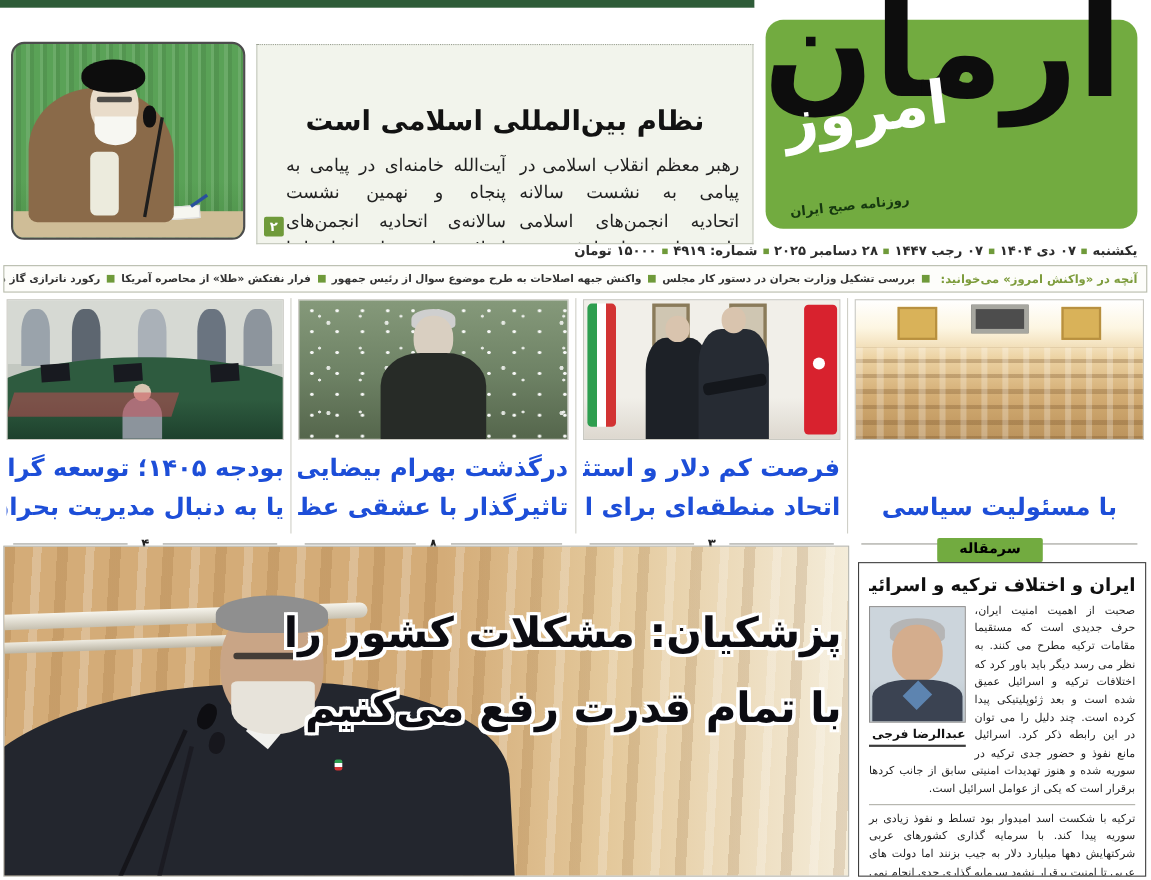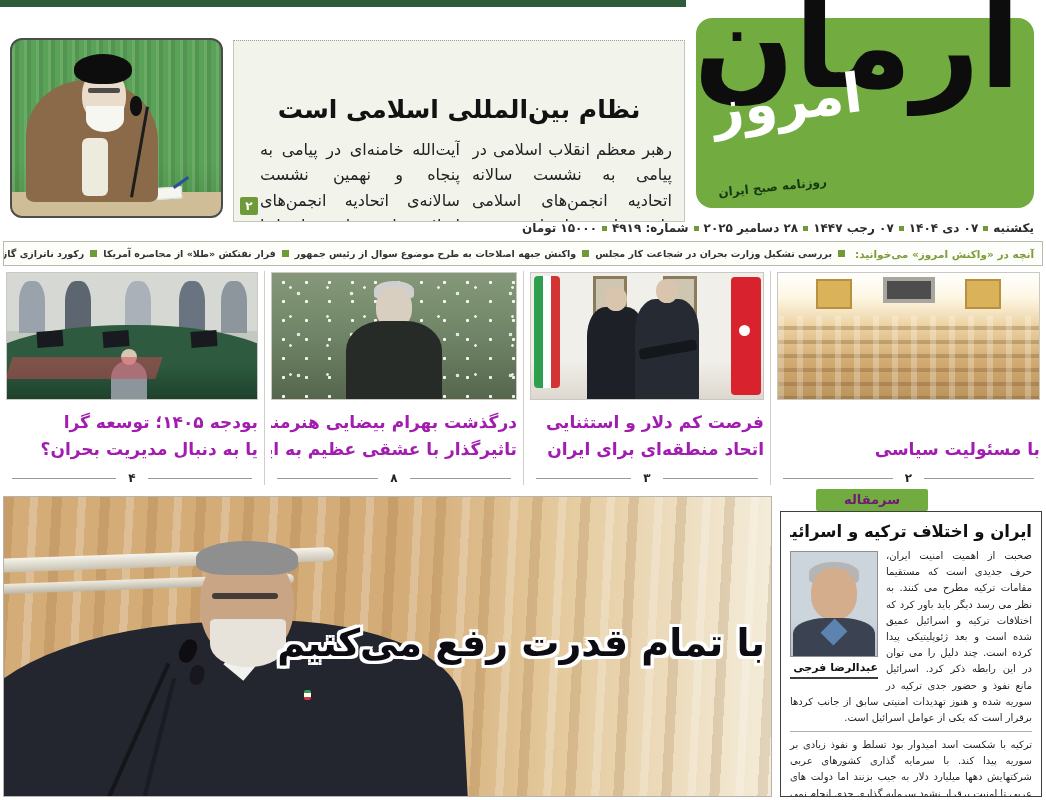--- a/index.html
+++ b/index.html
@@ -88,22 +88,22 @@
   .strip-sq { display:inline-block; flex:none; width:7px; height:7px; background:#6f9a3a; margin:0 6px; }
 
   
   .mid-row { position:absolute; top:271px; left:0; right:0; height:214px; display:flex; }
   .mid-col { height:100%; padding:1px 6px 0 6px; }
   .mid-col + .mid-col { border-left:0; }
   .mid-col:not(:last-child) { border-left:1px solid #cfcfc7; }
   .c0 { width:276px; } .c1 { width:247px; } .c2 { width:259px; } .c3 { width:264px; }
   .mid-photo { position:relative; width:100%; height:128px; border:1px solid #c9c9c2; overflow:hidden; }
   .mid-headline {
-    margin-top:9px; font-weight:bold; color:#a21caf;
-    font-size:17px; line-height:1.6; white-space:nowrap; overflow:hidden;
+    margin-top:9px; text-align:center; font-weight:bold; color:#1d4ed8;
+    font-size:22px; line-height:1.6; white-space:nowrap; overflow:hidden;
   }
   .mid-rule { display:flex; align-items:center; margin-top:8px; padding:0 6px; }
   .mid-rule .line { flex:1; height:1px; background:#9b9b93; }
   .mid-rule .num { padding:0 12px; font-size:12px; font-weight:bold; color:#222; }
 
   
   .ph-auditorium { background:linear-gradient(180deg, #ffffff 0%, #fdf6e2 20%, #ecd2a2 42%, #d2ab72 70%, #bb935c 100%); }
   .ph-auditorium::after {
     content:""; position:absolute; left:0; right:0; top:34%; bottom:0;
     background:
@@ -177,22 +177,22 @@
   .main-headline {
     position:absolute; right:6px; top:44px; width:458px; text-align:center; z-index:5;
     font-weight:bold; font-size:38px; line-height:68px; color:#0c0c12; white-space:nowrap;
     text-shadow:
       -3px -3px 0 #fff, 3px -3px 0 #fff, -3px 3px 0 #fff, 3px 3px 0 #fff,
       0 -3px 0 #fff, 0 3px 0 #fff, -3px 0 0 #fff, 3px 0 0 #fff;
   }
 
   
   .ed-label {
-    position:absolute; left:816px; top:489px; width:112px; height:22px; z-index:6;
-    background:#72ab40; color:#701a75; font-size:13px; font-weight:bold;
+    position:absolute; left:852px; top:489px; width:96px; height:22px; z-index:6;
+    background:#72ab40; color:#000000; font-size:13px; font-weight:bold;
     text-align:center; line-height:22px; border-radius:2px;
   }
   .editorial {
     position:absolute; left:780px; top:511px; width:262px; height:286px;
     background:#ffffff; border:1px solid #3f3f3f; overflow:hidden; padding:10px 9px 0 9px;
   }
   .ed-title { text-align:center; font-size:16.5px; font-weight:bold; color:#101010; margin-bottom:7px; white-space:nowrap; overflow:hidden; }
   .ed-author { float:left; width:88px; margin:3px 8px 3px 0; }
   .ed-photo {
     position:relative; width:88px; height:106px; border:1px solid #8f8f8f; overflow:hidden;
@@ -252,21 +252,21 @@
     <div class="lead-badge">۲</div>
   </div>
 
   <div class="dateline">
     <span>یکشنبه</span><span class="dl-sq"></span><span>۰۷ دی ۱۴۰۴</span><span class="dl-sq"></span><span>۰۷ رجب ۱۴۴۷</span><span class="dl-sq"></span><span>۲۸ دسامبر ۲۰۲۵</span><span class="dl-sq"></span><span>شماره: ۴۹۱۹</span><span class="dl-sq"></span><span>۱۵۰۰۰ تومان</span>
   </div>
 
   <div class="strip">
     <span class="strip-label">آنچه در «واکنش امروز» می‌خوانید:</span>
     <span class="strip-sq"></span>
-    <span class="strip-item">بررسی تشکیل وزارت بحران در شجاعت کار مجلس</span>
+    <span class="strip-item">بررسی تشکیل وزارت بحران در دستور کار مجلس</span>
     <span class="strip-sq"></span>
     <span class="strip-item">واکنش جبهه اصلاحات به طرح موضوع سوال از رئیس جمهور</span>
     <span class="strip-sq"></span>
     <span class="strip-item">فرار نفتکش «طلا» از محاصره آمریکا</span>
     <span class="strip-sq"></span>
     <span class="strip-item">رکورد ناترازی گاز در ایران</span>
 
   </div>
 
   <div class="mid-row">
@@ -366,21 +366,21 @@
     <div class="pz-head"></div>
     <div class="pz-hair"></div>
     <div class="pz-beard"></div>
     <div class="pz-glasses"></div>
     <div class="pz-mic-rod1"></div>
     <div class="pz-mic-rod2"></div>
     <div class="pz-mic-head1"></div>
     <div class="pz-mic-head2"></div>
     <div class="pz-flagpin"></div>
     <div class="main-headline">
-      <br>
+      <span>پزشکیان: مشکلات کشور را</span><br>
       <span>با تمام قدرت رفع می‌کنیم</span>
     </div>
   </div>
 
   <div class="ed-label">سرمقاله</div>
   <div class="editorial">
     <div class="ed-title">ایران و اختلاف ترکیه و اسرائیل</div>
     <div class="ed-author">
       <div class="ed-photo">
         <div class="au-hair"></div>

